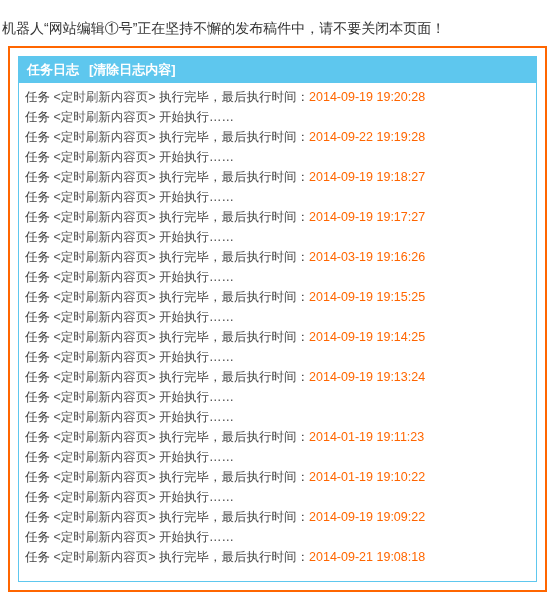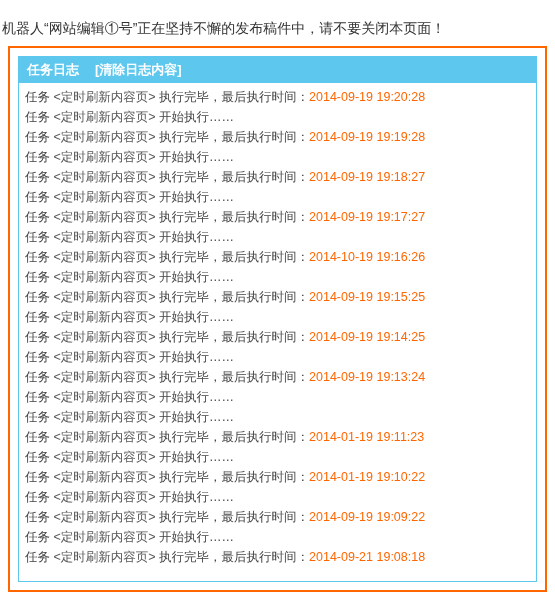--- a/index.html
+++ b/index.html
@@ -24,21 +24,21 @@
   .log-box {
     border: 1px solid #5ec7ee;
   }
   .log-header {
     background: #5ec7ee;
     color: #fff;
     font-size: 13px;
     font-weight: bold;
     padding: 4px 8px;
     display: flex;
-    gap: 16px;
+    gap: 10px;
     align-items: center;
   }
   .log-clear {
     color: #fff;
     cursor: pointer;
     font-weight: bold;
   }
   .log-body {
     height: 498px;
     overflow-y: scroll;
@@ -73,27 +73,27 @@
 
 <div class="panel">
   <div class="log-box">
     <div class="log-header">
       <span>任务日志</span>
       <span class="log-clear">[清除日志内容]</span>
     </div>
     <div class="log-body" id="log-body">
         <div class="log-line"><span>任务 </span><span class="task-name">&lt;定时刷新内容页&gt; </span><span>执行完毕，最后执行时间：</span><span class="ts">2014-09-19 19:20:28</span></div>
         <div class="log-line"><span>任务 </span><span class="task-name">&lt;定时刷新内容页&gt; </span><span>开始执行……</span></div>
-        <div class="log-line"><span>任务 </span><span class="task-name">&lt;定时刷新内容页&gt; </span><span>执行完毕，最后执行时间：</span><span class="ts">2014-09-19 19:19:28</span></div>
+        <div class="log-line"><span>任务 </span><span class="task-name">&lt;定时刷新内容页&gt; </span><span>执行完毕，最后执行时间：</span><span class="ts">2014-09-22 19:19:28</span></div>
         <div class="log-line"><span>任务 </span><span class="task-name">&lt;定时刷新内容页&gt; </span><span>开始执行……</span></div>
         <div class="log-line"><span>任务 </span><span class="task-name">&lt;定时刷新内容页&gt; </span><span>执行完毕，最后执行时间：</span><span class="ts">2014-09-19 19:18:27</span></div>
         <div class="log-line"><span>任务 </span><span class="task-name">&lt;定时刷新内容页&gt; </span><span>开始执行……</span></div>
         <div class="log-line"><span>任务 </span><span class="task-name">&lt;定时刷新内容页&gt; </span><span>执行完毕，最后执行时间：</span><span class="ts">2014-09-19 19:17:27</span></div>
         <div class="log-line"><span>任务 </span><span class="task-name">&lt;定时刷新内容页&gt; </span><span>开始执行……</span></div>
-        <div class="log-line"><span>任务 </span><span class="task-name">&lt;定时刷新内容页&gt; </span><span>执行完毕，最后执行时间：</span><span class="ts">2014-10-19 19:16:26</span></div>
+        <div class="log-line"><span>任务 </span><span class="task-name">&lt;定时刷新内容页&gt; </span><span>执行完毕，最后执行时间：</span><span class="ts">2014-03-19 19:16:26</span></div>
         <div class="log-line"><span>任务 </span><span class="task-name">&lt;定时刷新内容页&gt; </span><span>开始执行……</span></div>
         <div class="log-line"><span>任务 </span><span class="task-name">&lt;定时刷新内容页&gt; </span><span>执行完毕，最后执行时间：</span><span class="ts">2014-09-19 19:15:25</span></div>
         <div class="log-line"><span>任务 </span><span class="task-name">&lt;定时刷新内容页&gt; </span><span>开始执行……</span></div>
         <div class="log-line"><span>任务 </span><span class="task-name">&lt;定时刷新内容页&gt; </span><span>执行完毕，最后执行时间：</span><span class="ts">2014-09-19 19:14:25</span></div>
         <div class="log-line"><span>任务 </span><span class="task-name">&lt;定时刷新内容页&gt; </span><span>开始执行……</span></div>
         <div class="log-line"><span>任务 </span><span class="task-name">&lt;定时刷新内容页&gt; </span><span>执行完毕，最后执行时间：</span><span class="ts">2014-09-19 19:13:24</span></div>
         <div class="log-line"><span>任务 </span><span class="task-name">&lt;定时刷新内容页&gt; </span><span>开始执行……</span></div>
         <div class="log-line"><span>任务 </span><span class="task-name">&lt;定时刷新内容页&gt; </span><span>开始执行……</span></div>
         <div class="log-line"><span>任务 </span><span class="task-name">&lt;定时刷新内容页&gt; </span><span>执行完毕，最后执行时间：</span><span class="ts">2014-01-19 19:11:23</span></div>
         <div class="log-line"><span>任务 </span><span class="task-name">&lt;定时刷新内容页&gt; </span><span>开始执行……</span></div>

